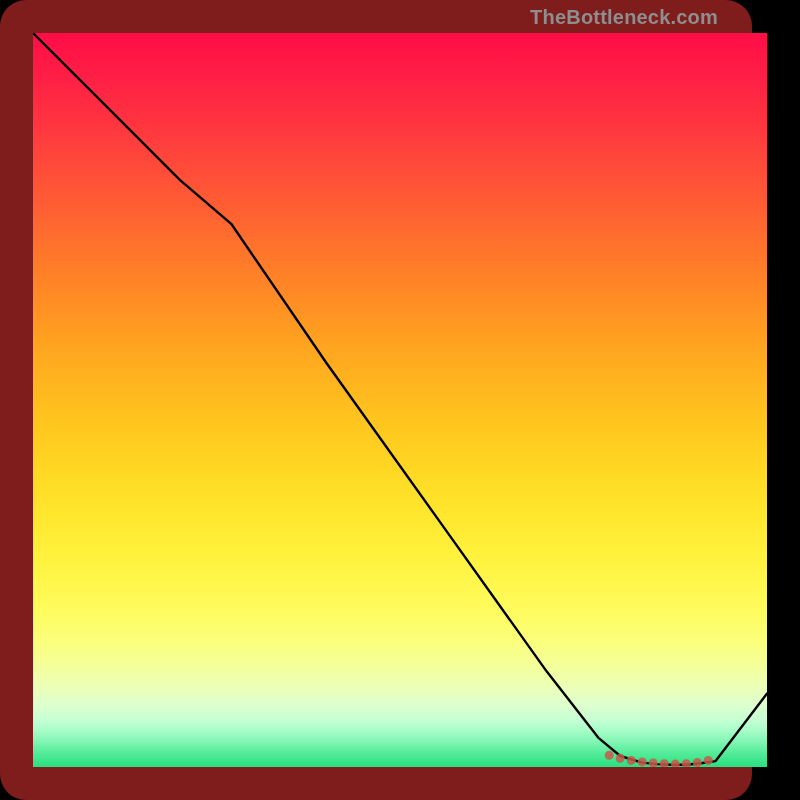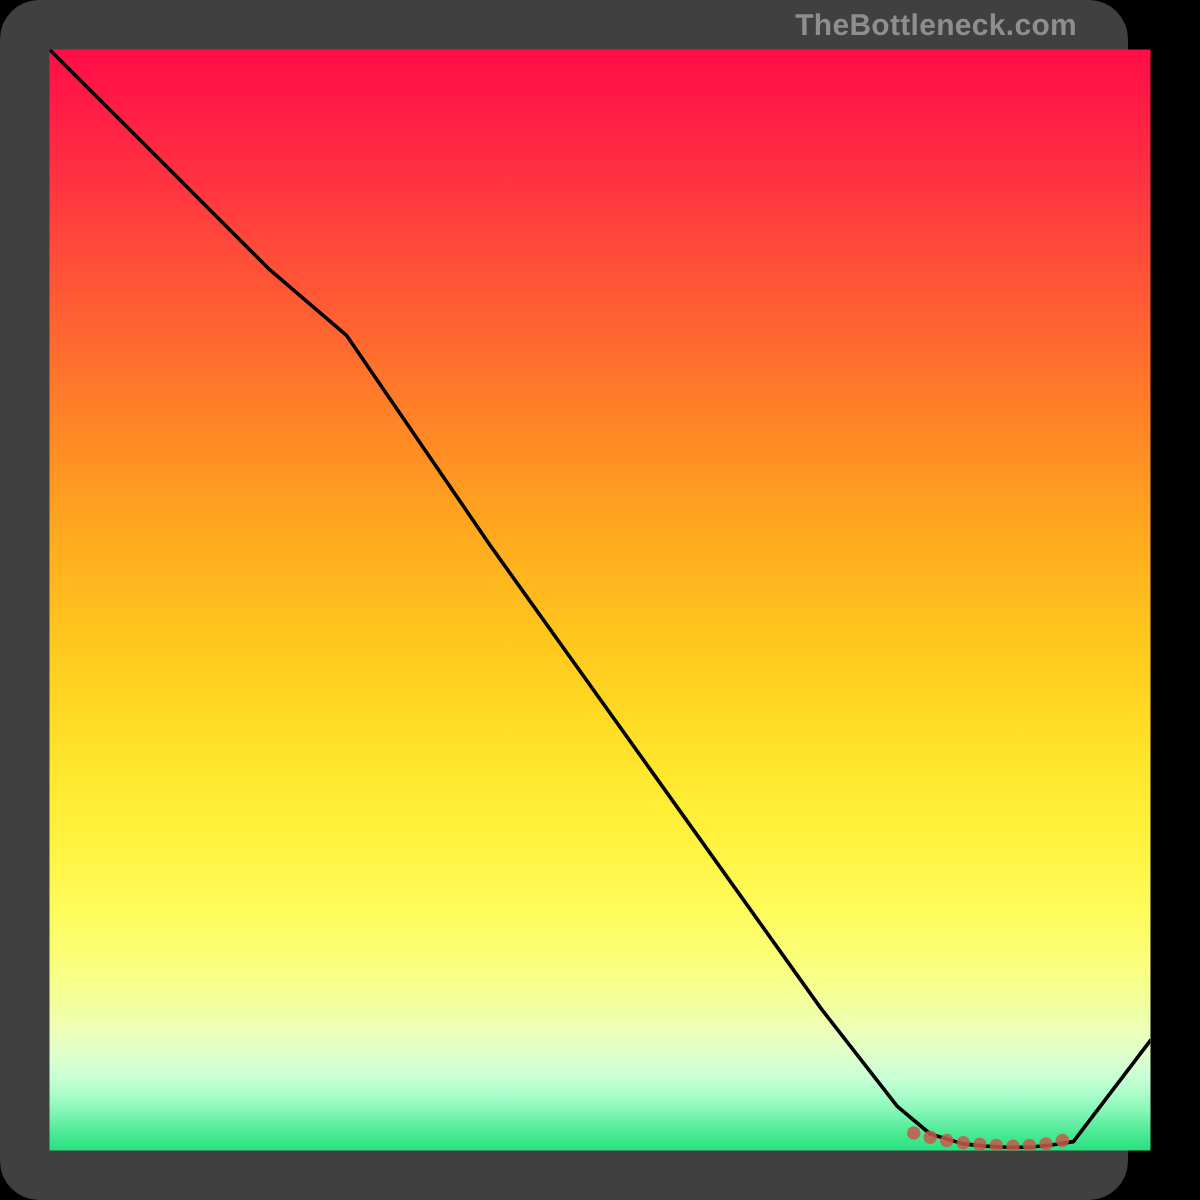--- a/index.html
+++ b/index.html
@@ -8,21 +8,21 @@
     width: 800px;
     height: 800px;
     background: #000;
     overflow: hidden;
     font-family: Arial, Helvetica, sans-serif;
   }
   .frame {
     position: relative;
     width: 752px;
     height: 800px;
-    background: #404040;
+    background: #7f1d1d;
     border-radius: 26px;
   }
   .plot {
     position: absolute;
     left: 33px;
     top: 33px;
     width: 734px;
     height: 734px;
     
     background: linear-gradient(to bottom,

